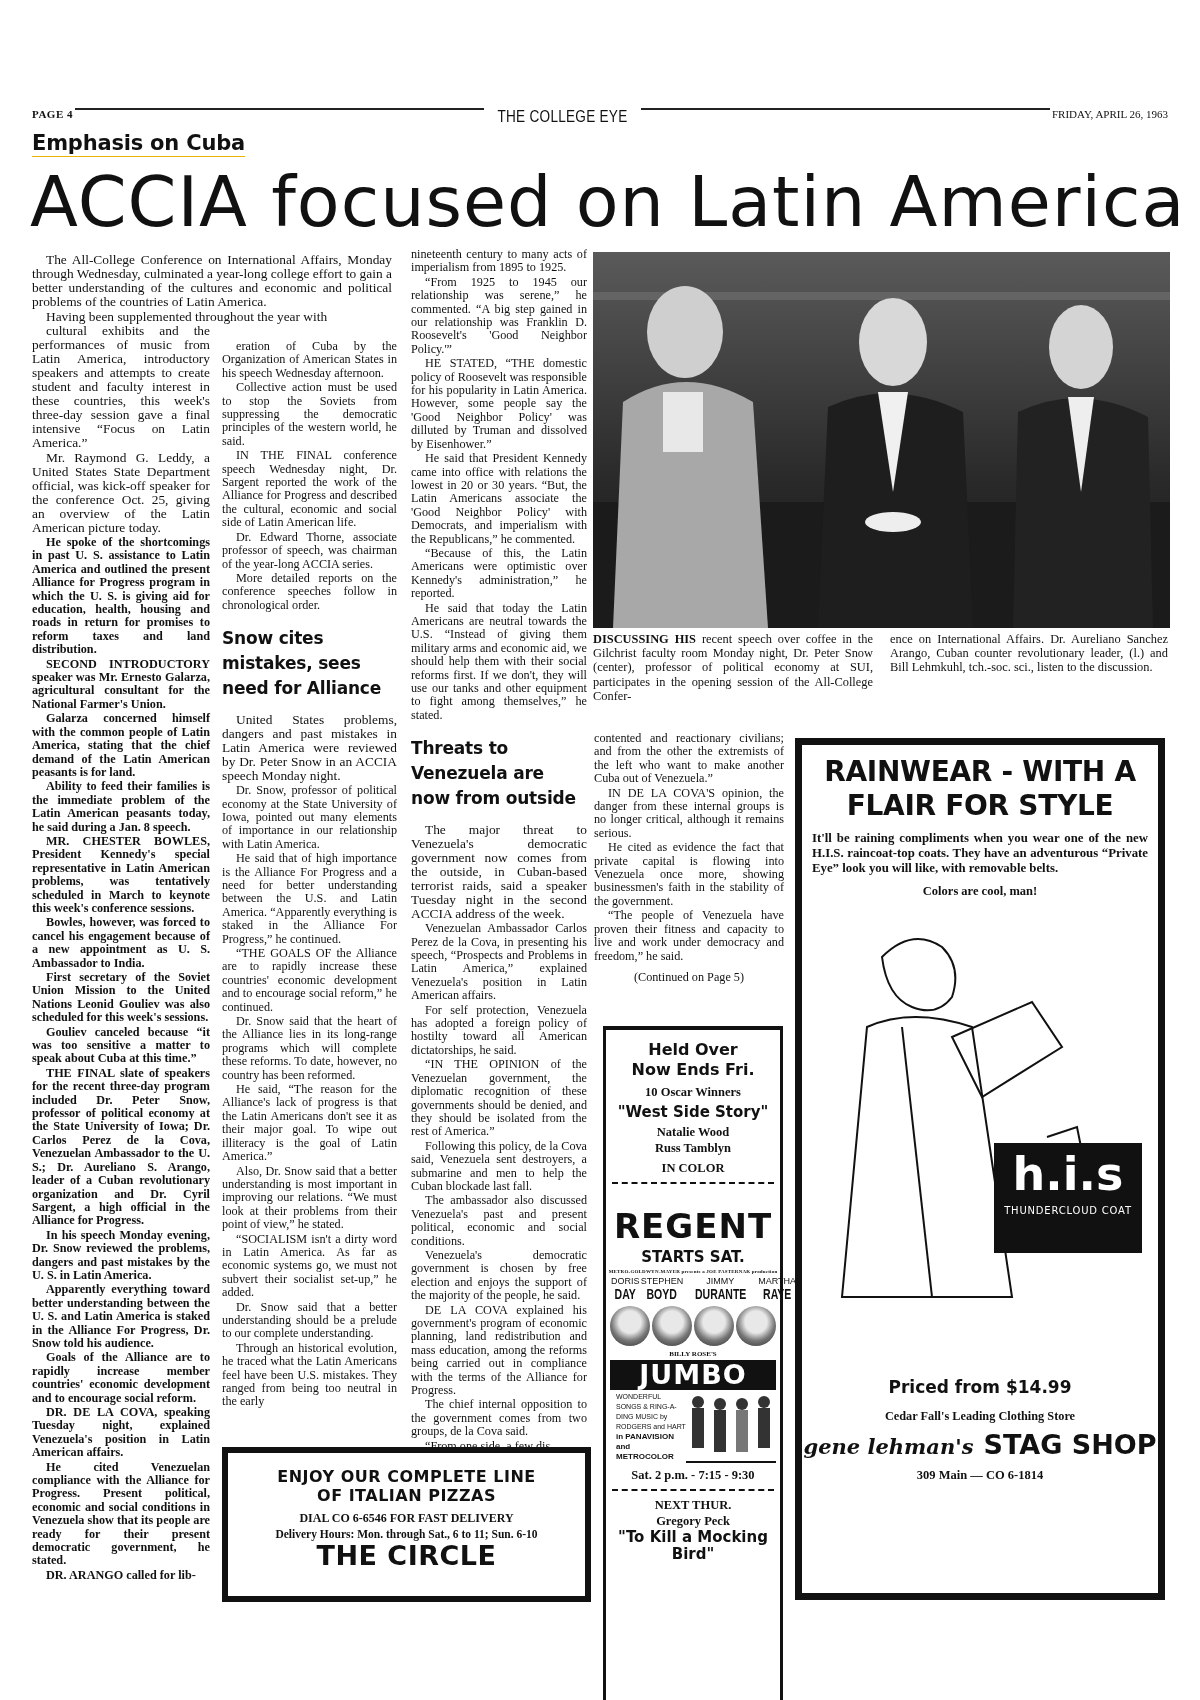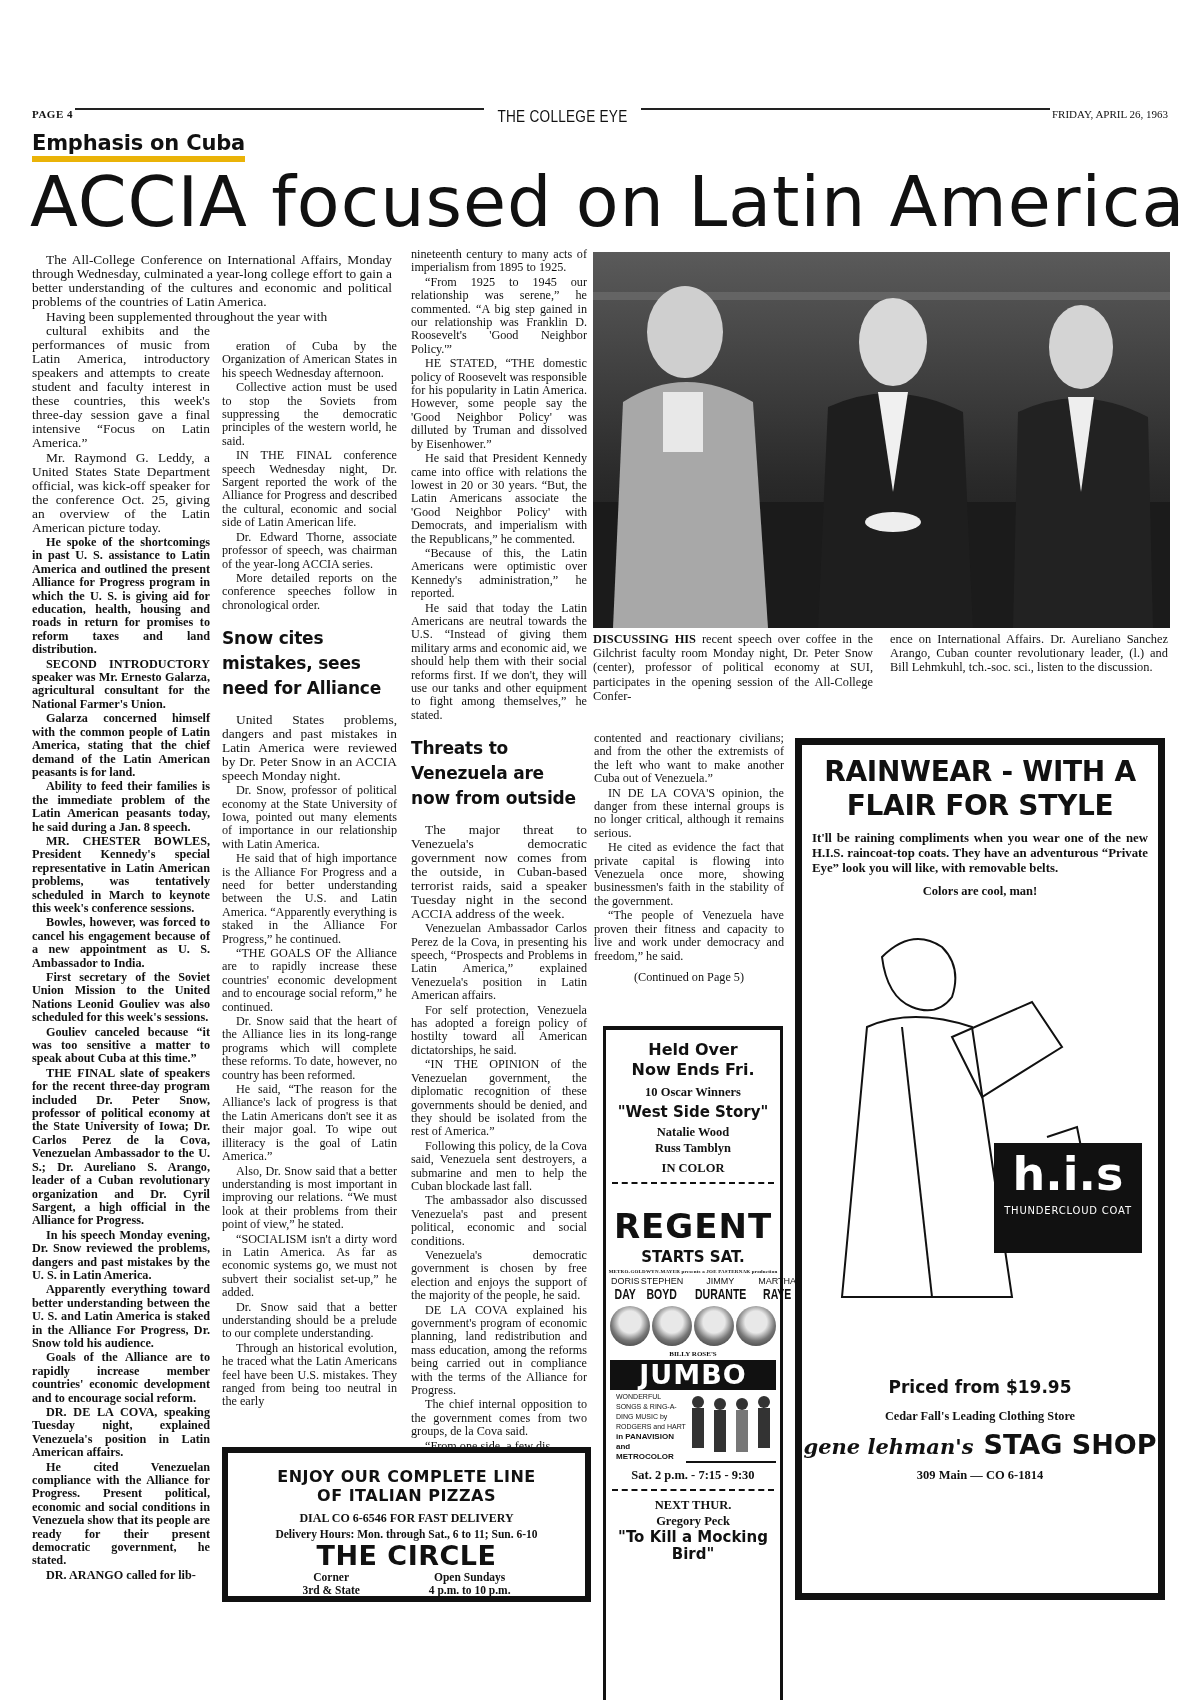--- a/index.html
+++ b/index.html
@@ -6,21 +6,21 @@
   html, body { width: 1200px; height: 1700px; background: #ffffff; overflow: hidden; }
   body { position: relative; font-family: "Liberation Serif", "DejaVu Serif", serif; color: #111; }
 
   
   .folio { position: absolute; top: 108px; left: 32px; width: 1136px; height: 16px; display: flex; align-items: flex-start; font-size: 11px; }
   .folio .page { font-weight: bold; font-family: "Liberation Serif", serif; font-size: 11px; letter-spacing: 0.5px; }
   .folio .rule { flex: 1; height: 1.5px; background: #222; margin: 0 2px; }
   .folio .paper { font-family: "Liberation Sans", "DejaVu Sans", sans-serif; font-size: 16px; letter-spacing: 0.3px; transform: scaleX(0.85); }
   .folio .date { font-size: 11px; font-family: "Liberation Serif", serif; }
 
-  .kicker { position: absolute; top: 131px; left: 32px; font-family: "DejaVu Sans", "Liberation Sans", sans-serif; font-weight: bold; font-size: 21px; border-bottom: 6px solid #eab308; padding-bottom: 1px; letter-spacing: -0.2px; }
+  .kicker { position: absolute; top: 131px; left: 32px; font-family: "DejaVu Sans", "Liberation Sans", sans-serif; font-weight: bold; font-size: 21px; border-bottom: 1px solid #eab308; padding-bottom: 1px; letter-spacing: -0.2px; }
 
   .headline { position: absolute; top: 162px; left: 30px; width: 1140px; font-family: "DejaVu Sans", "Liberation Sans", sans-serif; font-size: 70px; line-height: 80px; letter-spacing: 1px; white-space: nowrap; font-weight: normal; }
 
   
   .col { position: absolute; font-size: 12.2px; line-height: 13.4px; text-align: justify; hyphens: auto; }
   .col p { text-indent: 14px; margin-bottom: 1px; }
   .col p.lead { font-size: 13.4px; line-height: 14px; }
   .bold-copy p { font-weight: bold; }
 
   .subhead { font-family: "DejaVu Sans", "Liberation Sans", sans-serif; font-size: 17px; line-height: 25px; font-weight: bold; text-align: left; margin: 14px 0 12px 0; letter-spacing: -0.2px; }
@@ -192,30 +192,20 @@
   <p>“The people of Venezuela have proven their fitness and capacity to live and work under democracy and freedom,” he said.</p>
   <p style="text-align:center; text-indent:0; margin-top:8px;">(Continued on Page 5)</p>
 </div>
 
 <div class="ad-box pizza">
   <div class="sans-heavy l1">ENJOY OUR COMPLETE LINE</div>
   <div class="sans-heavy l2">OF ITALIAN PIZZAS</div>
   <div class="l3">DIAL CO 6-6546 FOR FAST DELIVERY</div>
   <div class="l4">Delivery Hours: Mon. through Sat., 6 to 11; Sun. 6-10</div>
   <div class="sans-heavy l5">THE CIRCLE</div>
-  <div class="row">
-    <div>
-        <div>Corner</div>
-        <div>3rd &amp; State</div>
-      </div>
-    <div>
-        <div>Open Sundays</div>
-        <div>4 p.m. to 10 p.m.</div>
-      </div>
-  </div>
 </div>
 
 <div class="ad-box movie">
   <div class="sans-heavy held">Held Over</div>
   <div class="sans-heavy held" style="margin-top:0">Now Ends Fri.</div>
   <div class="serif-l" style="margin-top:4px;">10 Oscar Winners</div>
   <div class="sans-heavy wss">"West Side Story"</div>
   <div class="serif-l">Natalie Wood</div>
   <div class="serif-l">Russ Tamblyn</div>
   <div class="serif-l" style="margin-top:4px;">IN COLOR</div>
@@ -289,20 +279,20 @@
       <path d="M130 130 L210 95 L240 140 L160 190 Z"></path>
       <path d="M240 240 Q260 250 310 250"></path>
       <path d="M200 270 L320 270"></path>
       <path d="M225 230 L255 220 L260 245"></path>
     </g>
   </svg>
   <div class="his">
     <div class="logo">h.i.s</div>
     <div class="tc">THUNDERCLOUD COAT</div>
   </div>
-  <div class="sans-heavy price">Priced from $19.95</div>
+  <div class="sans-heavy price">Priced from $14.99</div>
   <div class="store">Cedar Fall's Leading Clothing Store</div>
   <div class="brand">
     <span class="script">gene lehman's</span>
     <span class="stag">STAG SHOP</span>
   </div>
   <div class="addr">309 Main — CO 6-1814</div>
 </div>
 
 </body></html>

